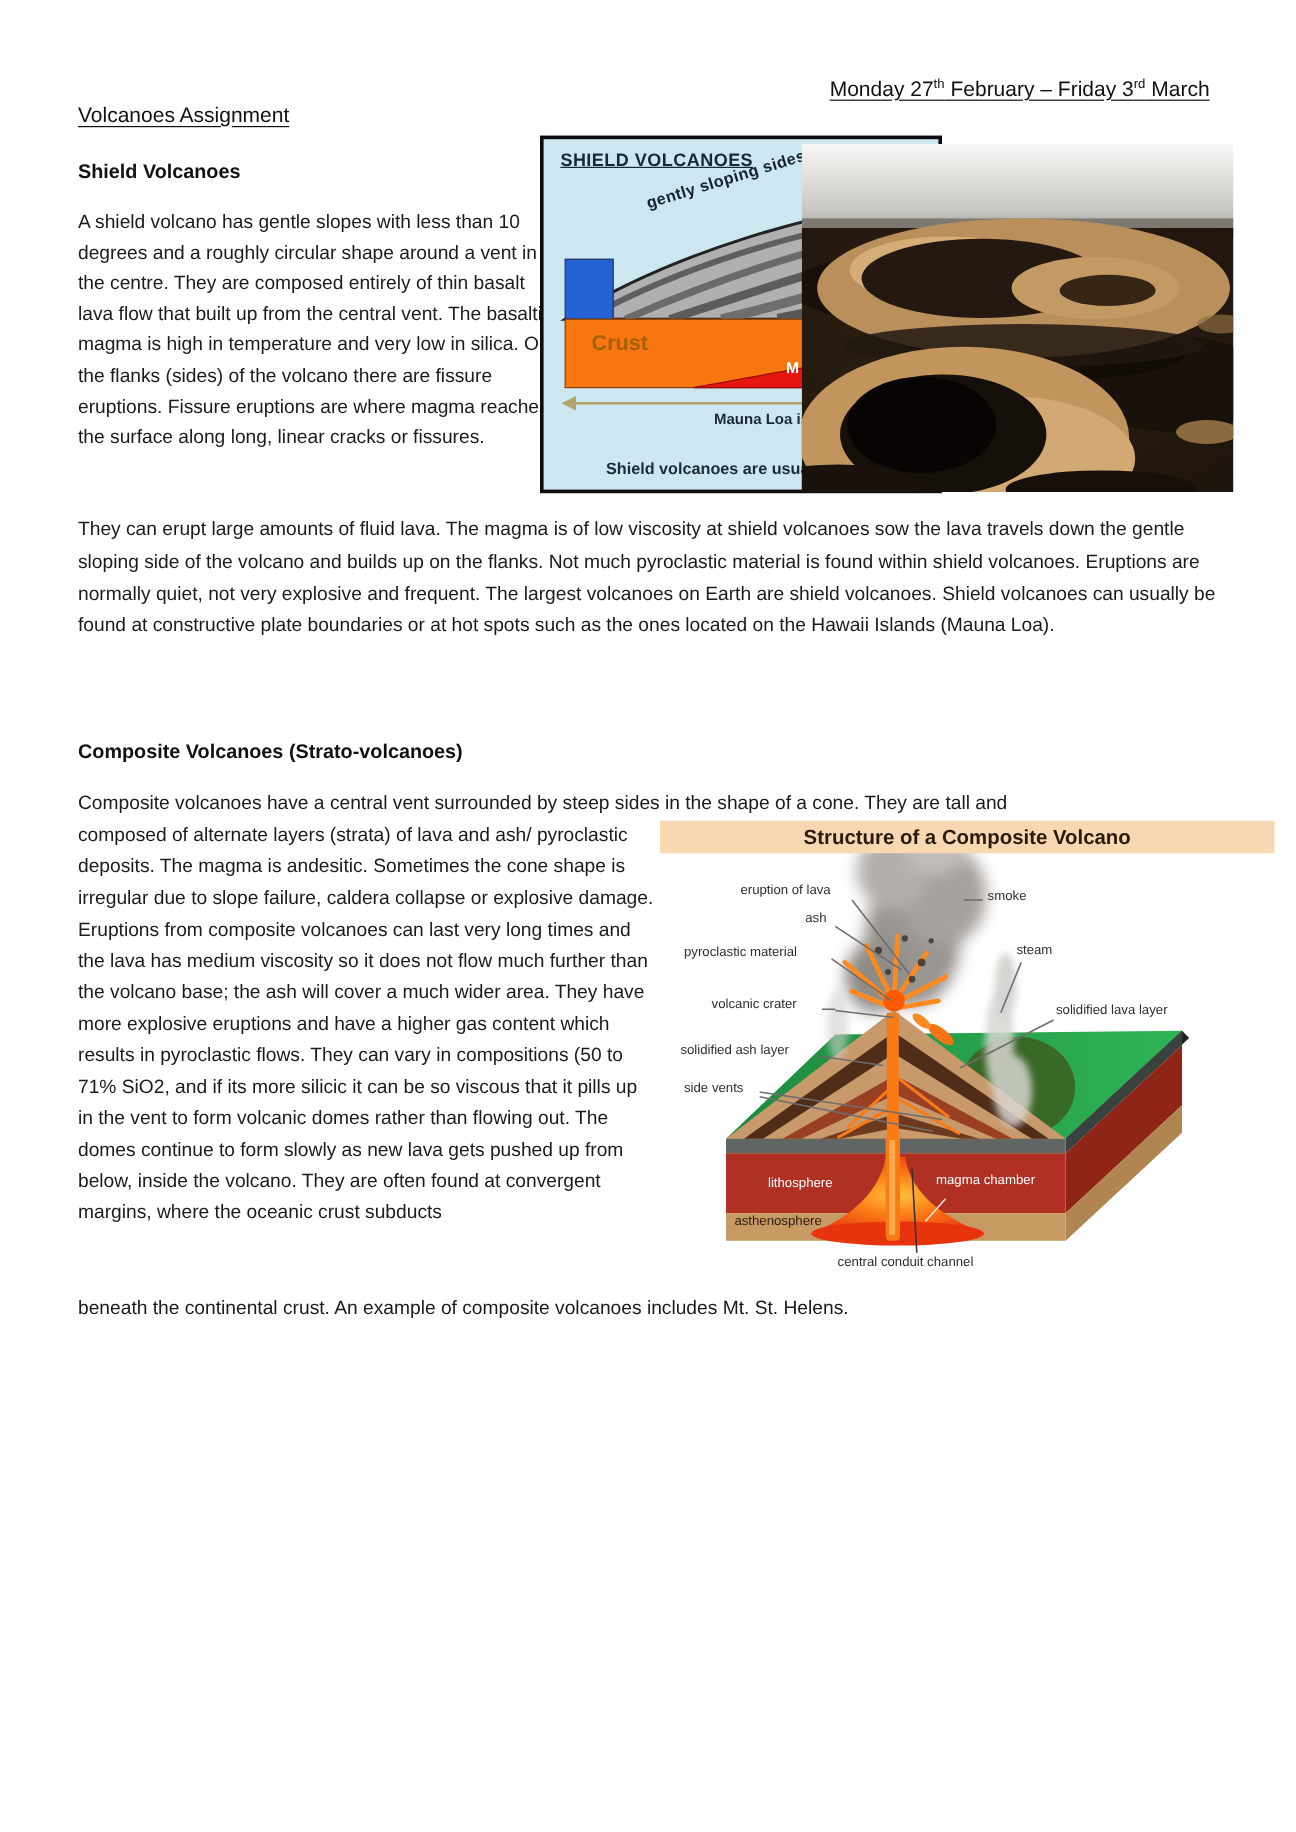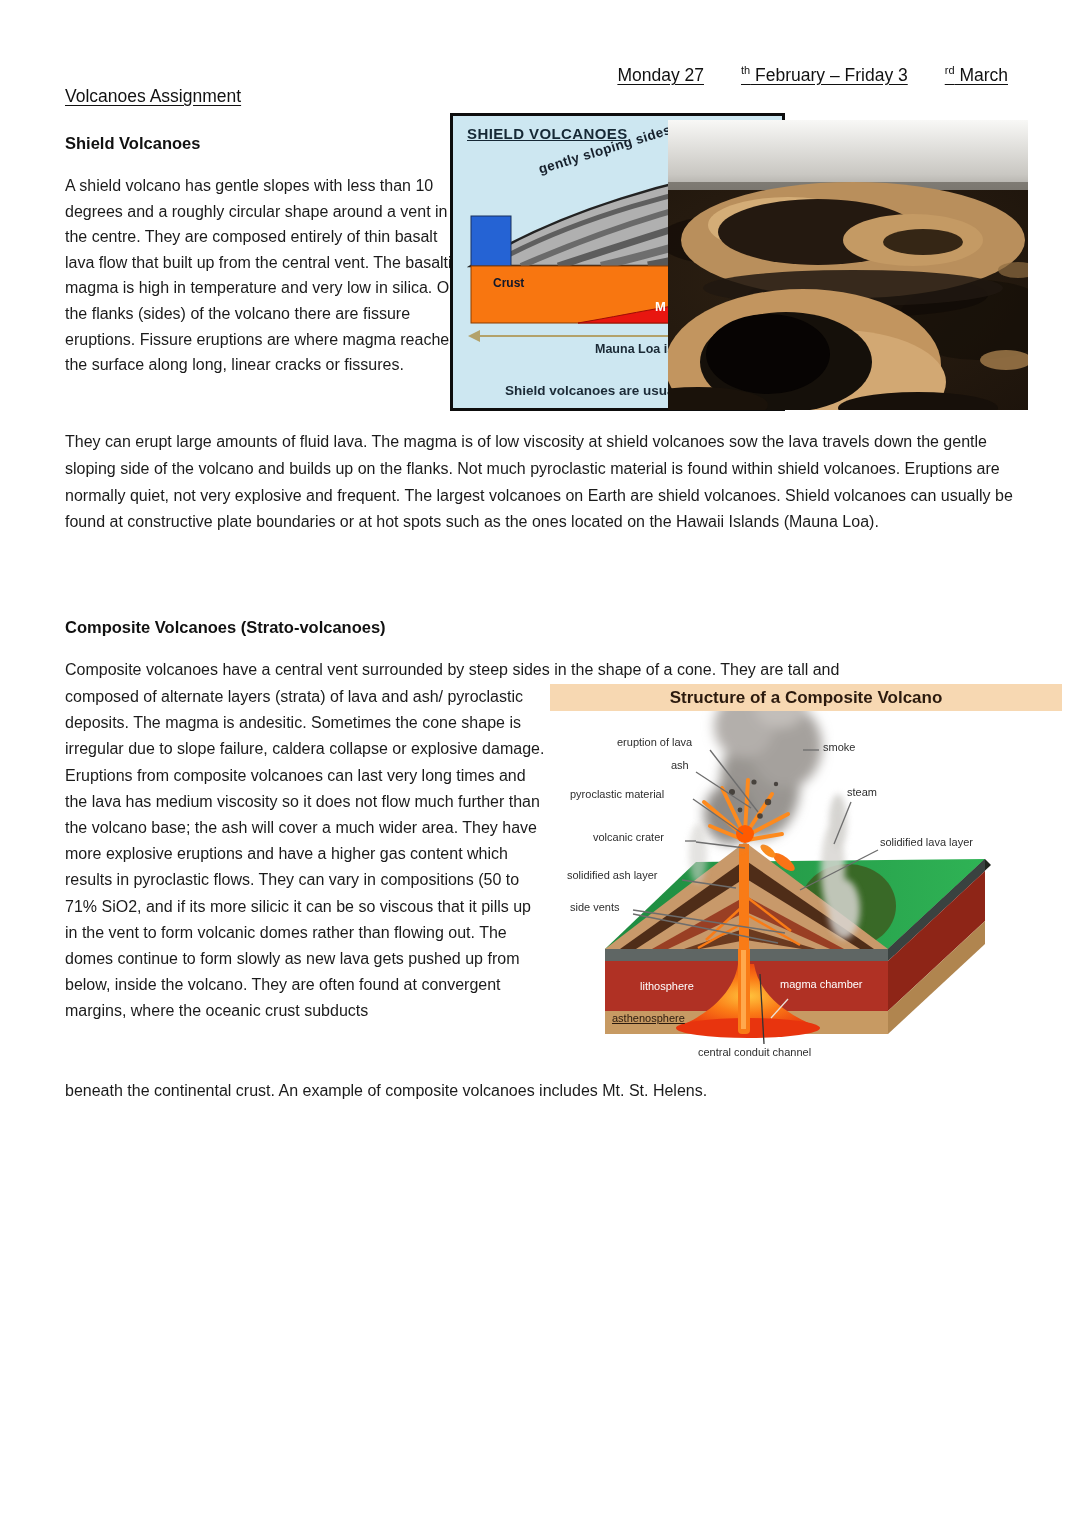--- a/index.html
+++ b/index.html
@@ -3,42 +3,42 @@
 <meta charset="utf-8">
 <style>
   html,body{margin:0;padding:0;background:#ffffff;}
   .page{position:relative;width:1080px;height:1527px;background:#fff;overflow:hidden;
         font-family:"Liberation Sans",sans-serif;color:#1b1b1b;}
   .abs{position:absolute;}
   
   .hdr{top:64px;font-size:17.5px;color:#111;text-decoration:underline;text-underline-offset:3px;}
   .hdr-left{left:65px;margin-top:22px;}
   .hdr-right{right:72px;}
-  .hdr sup{font-size:11px;margin-left:37px;}
+  .hdr sup{font-size:11px;}
   
   .h2{font-size:16.5px;font-weight:bold;color:#111;}
   .h-shield{left:65px;top:134px;}
   .h-comp{left:65px;top:618px;text-align:right;}
   .body{font-size:16px;color:#1b1b1b;text-align:left;}
   .p-shield-col{left:65px;top:173px;width:400px;line-height:25.6px;}
   .p-shield-full{left:65px;top:429px;width:950px;line-height:26.8px;}
   .p-comp-intro{left:65px;top:657px;width:950px;line-height:26.8px;}
   .p-comp-col{left:65px;top:684px;width:482px;line-height:26.2px;}
   .p-comp-outro{left:65px;top:1078px;width:950px;line-height:26.8px;}
 
   
   .shield-media{left:450px;top:113px;width:578px;height:300px;}
   .sv-diagram{position:absolute;left:0;top:0;width:335px;height:298px;background:#cde7f1;
               border:3px solid #0d0d0d;box-sizing:border-box;}
   .sv-diagram svg{position:absolute;left:0;top:0;}
   .sv-title{position:absolute;left:14px;top:9px;font-size:15px;font-weight:bold;color:#152835;
             text-decoration:underline;letter-spacing:.4px;}
   .sv-slope-label{position:absolute;left:86px;top:46px;font-size:13.5px;font-weight:bold;color:#16202c;
             transform:rotate(-17deg);transform-origin:left center;letter-spacing:.4px;}
-  .sv-crust{position:absolute;left:40px;top:160px;font-size:12px;font-weight:bold;color:#0f172a;}
+  .sv-crust{position:absolute;left:40px;top:160px;font-size:18px;font-weight:bold;color:#a16207;}
   .sv-magma{position:absolute;left:202px;top:183px;font-size:13px;font-weight:bold;color:#ffffff;}
   .sv-scale{position:absolute;left:142px;top:226px;font-size:12.5px;font-weight:bold;color:#1b2a36;white-space:nowrap;}
   .sv-caption{position:absolute;left:52px;top:267px;font-size:13.5px;font-weight:bold;color:#1b2a36;white-space:nowrap;}
   .crater-photo{position:absolute;left:218px;top:7px;width:360px;height:290px;overflow:hidden;}
 
   
   .comp-diagram{left:548px;top:684px;width:474px;height:388px;}
   .comp-diagram svg{position:absolute;left:0;top:0;}
   .cd-title{position:absolute;left:2px;top:0;width:512px;height:27px;background:#f7d8b2;
             font-size:17px;font-weight:bold;color:#2b1a0e;text-align:center;line-height:27px;}
@@ -48,21 +48,21 @@
   .lbl-ash{left:123px;top:75px;}
   .lbl-pyro{left:22px;top:104px;}
   .lbl-crater{left:45px;top:147px;}
   .lbl-ashlayer{left:19px;top:185px;}
   .lbl-sidevents{left:22px;top:217px;}
   .lbl-smoke{left:275px;top:57px;}
   .lbl-steam{left:299px;top:102px;}
   .lbl-lavalayer{left:332px;top:152px;}
   .lbl-litho{left:92px;top:296px;}
   .lbl-magma{left:232px;top:294px;}
-  .lbl-astheno{left:64px;top:328px;color:#2b1a0e;text-decoration:underline;}
+  .lbl-astheno{left:64px;top:328px;color:#2b1a0e;}
   .lbl-conduit{left:150px;top:362px;}
 </style>
 </head>
 <body>
 
 <div class="page">
 
   <div class="abs hdr hdr-left">Volcanoes Assignment</div>
   <div class="abs hdr hdr-right"><span>Monday 27</span><sup>th</sup><span> February – Friday 3</span><sup>rd</sup><span> March</span></div>
 

